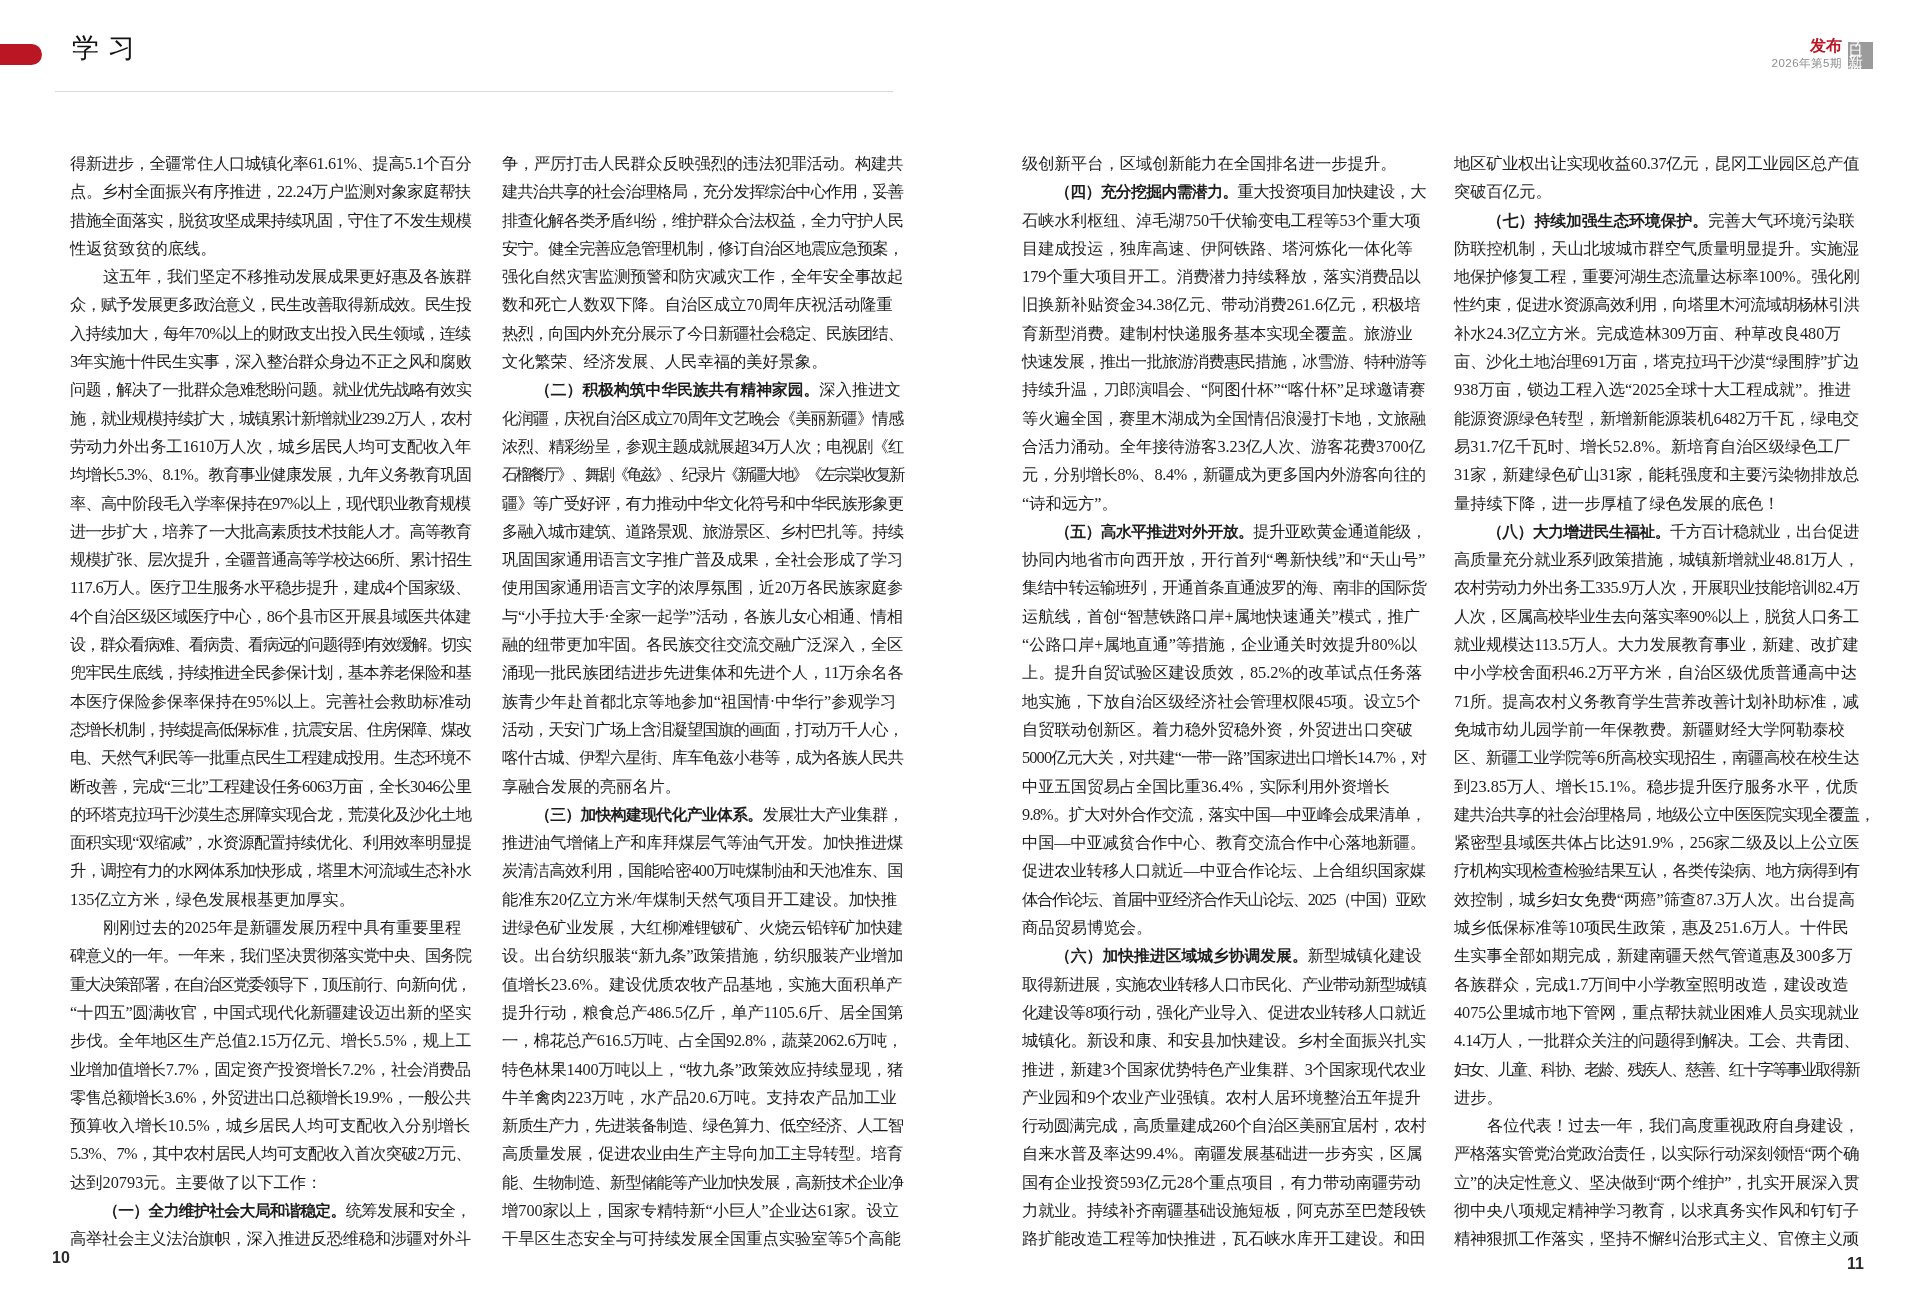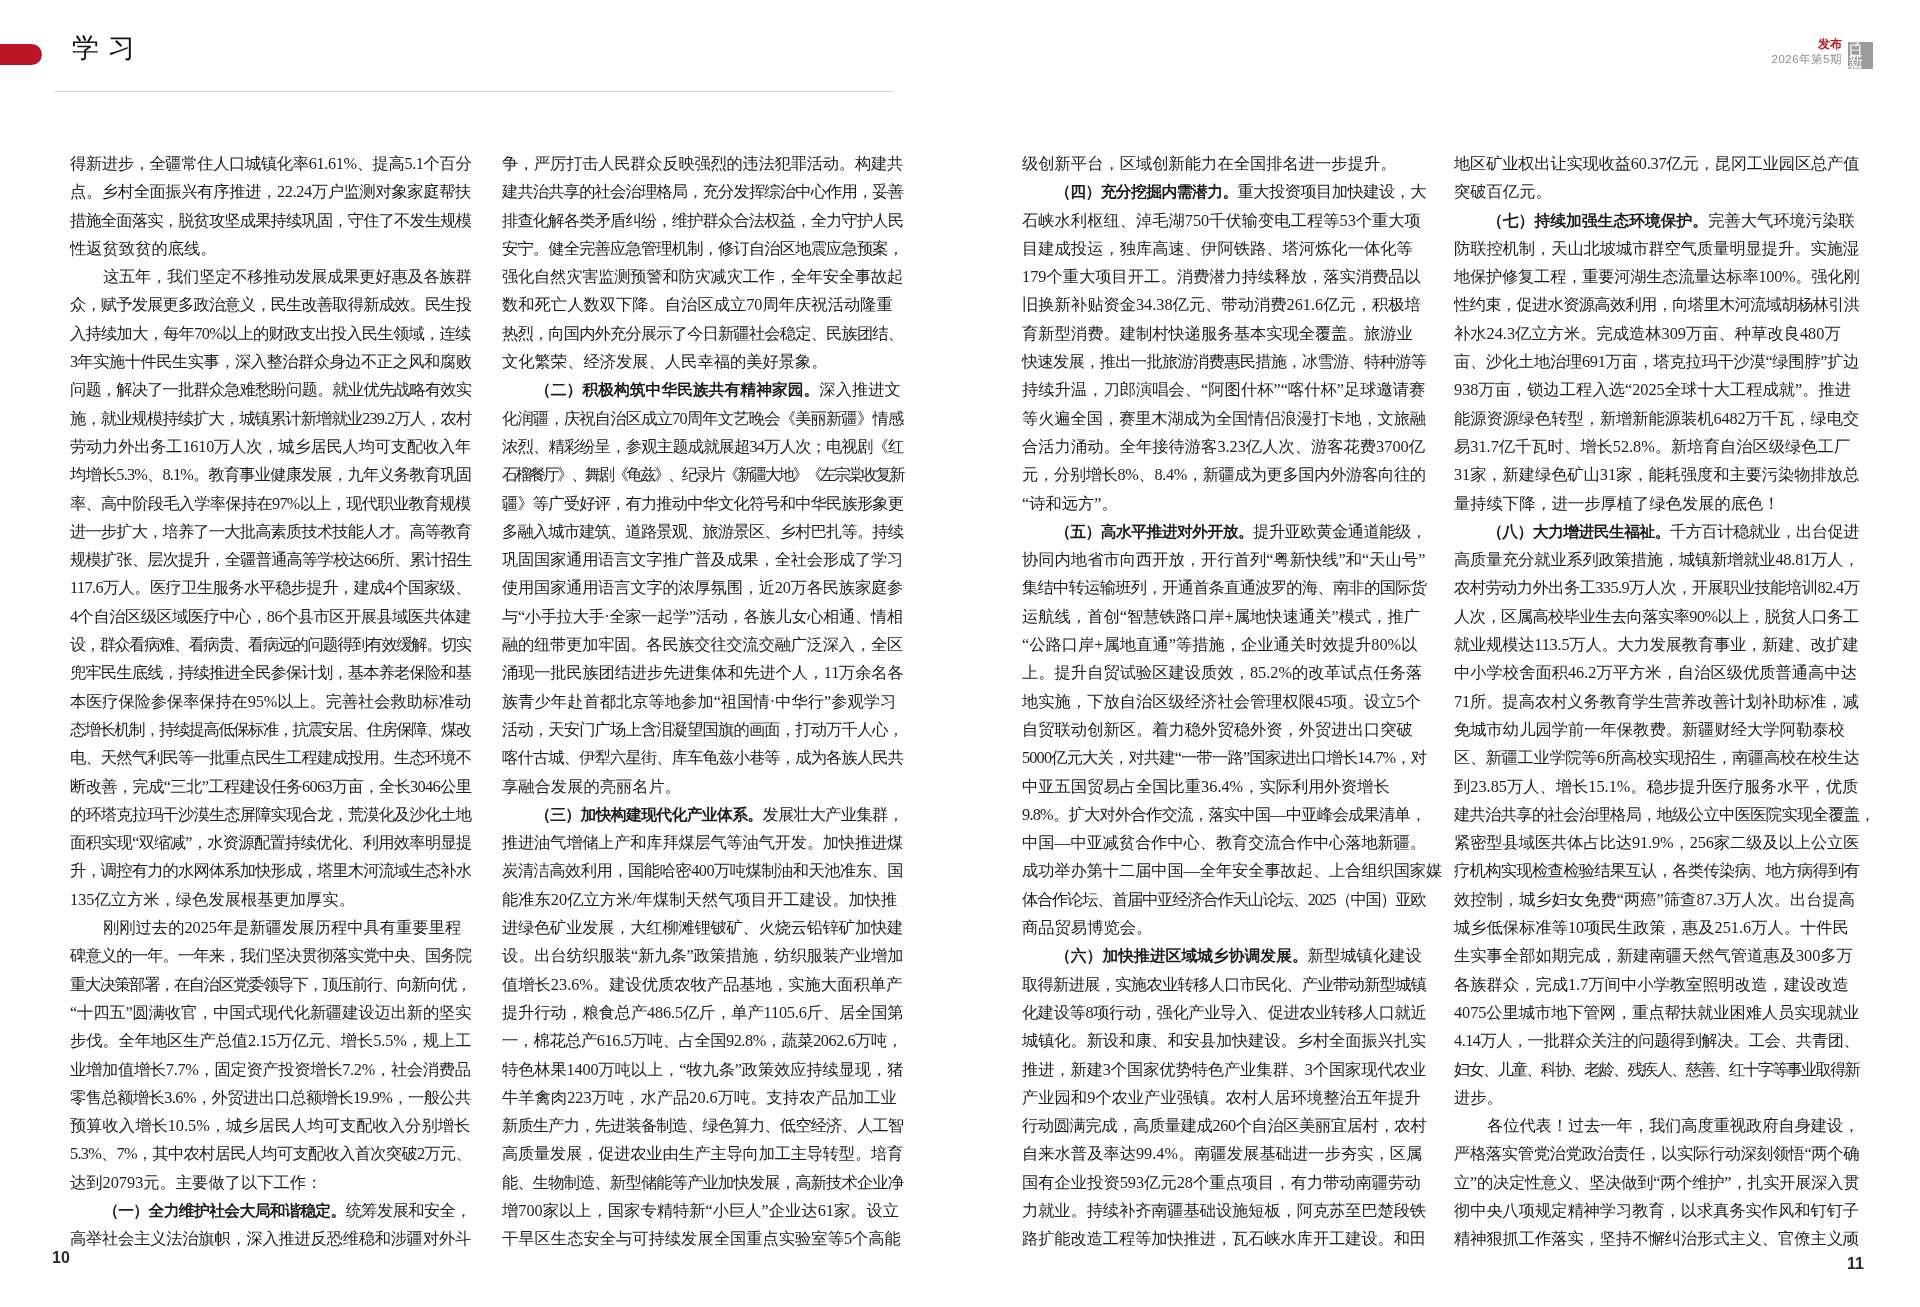--- a/index.html
+++ b/index.html
@@ -8,21 +8,21 @@
     font-family:"Liberation Serif","DejaVu Serif",serif;color:#1e1e1e;
     overflow:hidden;
   }
   
   .red-pill{position:absolute;left:0;top:44px;width:42px;height:21px;border-radius:0 11px 11px 0;}
   .section-label{position:absolute;left:72px;top:30px;font-size:27px;letter-spacing:9px;color:#121212;
     font-family:"Liberation Serif","DejaVu Serif",serif;}
   .header-rule{position:absolute;left:55px;top:91px;width:838px;height:1px;background:#d9d9d9;}
   
   .masthead{position:absolute;left:1690px;top:38px;width:152px;text-align:right;line-height:1;}
-  .masthead .pub{font-family:"Liberation Sans","DejaVu Sans",sans-serif;font-weight:700;font-size:12px;}
+  .masthead .pub{font-family:"Liberation Sans","DejaVu Sans",sans-serif;font-weight:700;font-size:16px;}
   .masthead .issue{font-family:"Liberation Sans","DejaVu Sans",sans-serif;font-size:11.5px;color:#8e8e8e;margin-top:4px;letter-spacing:.5px;}
   .logo-box{position:absolute;left:1848px;top:42px;width:25px;height:27px;
     display:flex;flex-direction:column;align-items:center;justify-content:center;
     font-family:"Liberation Sans","DejaVu Sans",sans-serif;font-size:15px;line-height:11px;color:#ffffff;}
   
   .col{position:absolute;top:150px;}
   .col .line{white-space:nowrap;height:28.3px;line-height:28.3px;font-size:16.3px;}
   .col .line.indent{text-indent:33px;}
   .col .line b.hd{font-family:"Liberation Sans","DejaVu Sans",sans-serif;font-weight:700;font-size:15.8px;}
   .pagenum{position:absolute;font-family:"Liberation Sans","DejaVu Sans",sans-serif;
@@ -145,21 +145,21 @@
     <div class="line" style="letter-spacing: -0.73px;">集结中转运输班列，开通首条直通波罗的海、南非的国际货</div>
     <div class="line" style="letter-spacing: 0px;">运航线，首创“智慧铁路口岸+属地快速通关”模式，推广</div>
     <div class="line" style="letter-spacing: 0px;">“公路口岸+属地直通”等措施，企业通关时效提升80%以</div>
     <div class="line" style="letter-spacing: 0px;">上。提升自贸试验区建设质效，85.2%的改革试点任务落</div>
     <div class="line" style="letter-spacing: 0px;">地实施，下放自治区级经济社会管理权限45项。设立5个</div>
     <div class="line" style="letter-spacing: 0px;">自贸联动创新区。着力稳外贸稳外资，外贸进出口突破</div>
     <div class="line" style="letter-spacing: -0.84px;">5000亿元大关，对共建“一带一路”国家进出口增长14.7%，对</div>
     <div class="line" style="letter-spacing: 0px;">中亚五国贸易占全国比重36.4%，实际利用外资增长</div>
     <div class="line" style="letter-spacing: -0.75px;">9.8%。扩大对外合作交流，落实中国—中亚峰会成果清单，</div>
     <div class="line" style="letter-spacing: -0.12px;">中国—中亚减贫合作中心、教育交流合作中心落地新疆。</div>
-    <div class="line" style="letter-spacing: -0.12px;">成功举办第十二届中国—全年安全事故起、上合组织国家媒</div>
+    <div class="line" style="letter-spacing: -0.12px;">促进农业转移人口就近—中亚合作论坛、上合组织国家媒</div>
     <div class="line" style="letter-spacing: -1.24px;">体合作论坛、首届中亚经济合作天山论坛、2025（中国）亚欧</div>
     <div class="line end" style="letter-spacing: 0px;">商品贸易博览会。</div>
     <div class="line indent" style="letter-spacing: 0px;"><b class="hd">（六）加快推进区域城乡协调发展。</b>新型城镇化建设</div>
     <div class="line" style="letter-spacing: -0.73px;">取得新进展，实施农业转移人口市民化、产业带动新型城镇</div>
     <div class="line" style="letter-spacing: -0.42px;">化建设等8项行动，强化产业导入、促进农业转移人口就近</div>
     <div class="line" style="letter-spacing: -0.12px;">城镇化。新设和康、和安县加快建设。乡村全面振兴扎实</div>
     <div class="line" style="letter-spacing: -0.12px;">推进，新建3个国家优势特色产业集群、3个国家现代农业</div>
     <div class="line" style="letter-spacing: 0px;">产业园和9个农业产业强镇。农村人居环境整治五年提升</div>
     <div class="line" style="letter-spacing: -0.41px;">行动圆满完成，高质量建成260个自治区美丽宜居村，农村</div>
     <div class="line" style="letter-spacing: 0px;">自来水普及率达99.4%。南疆发展基础进一步夯实，区属</div>

